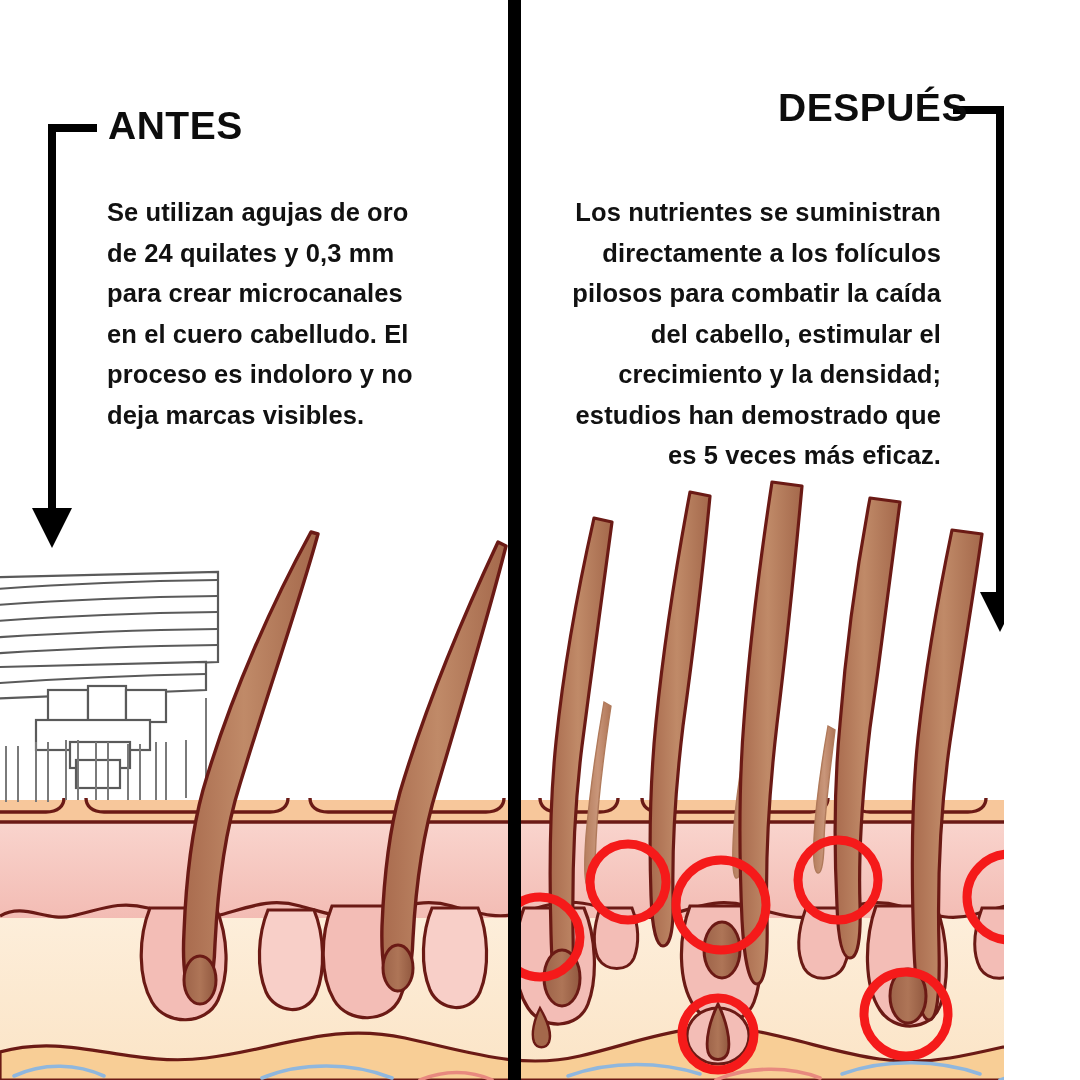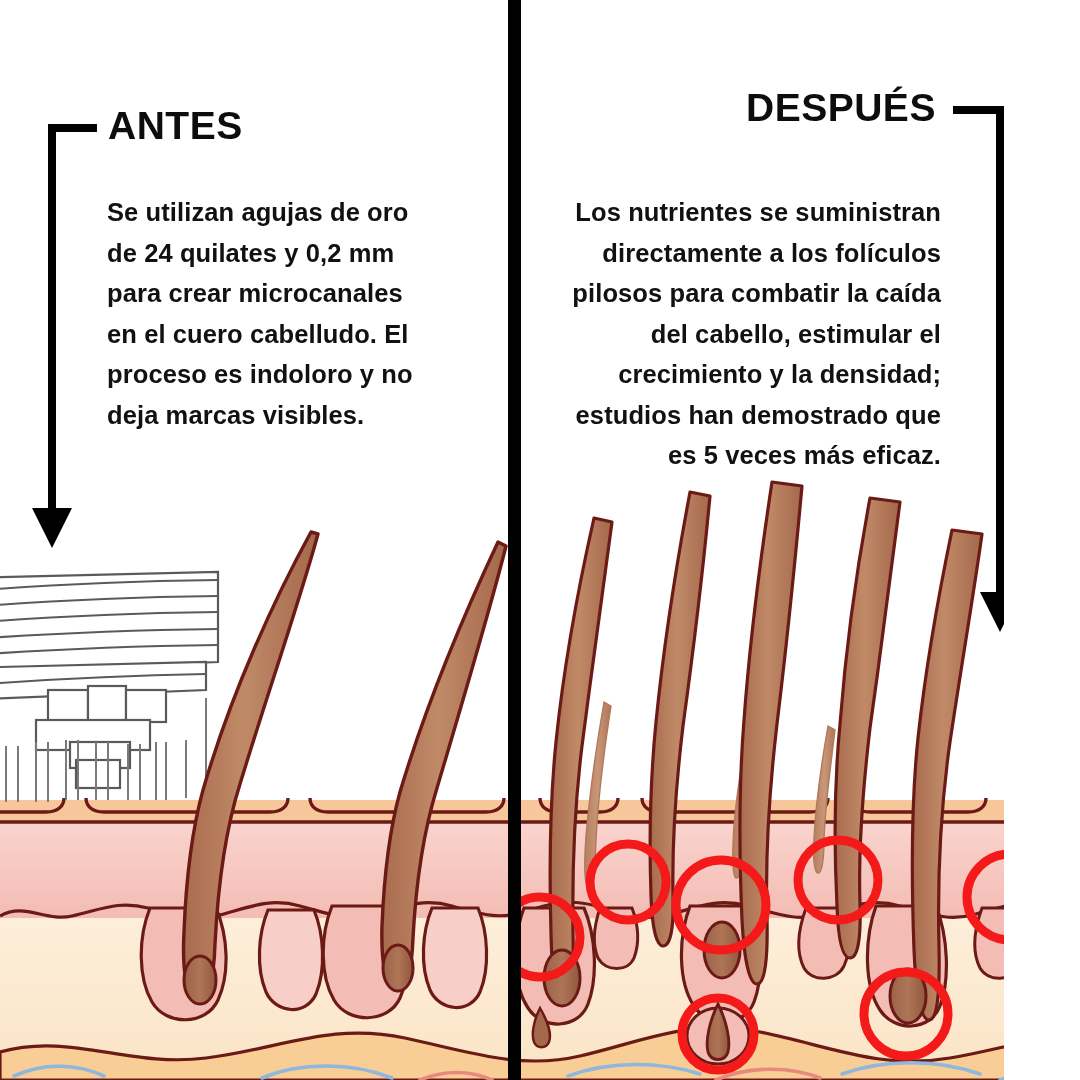--- a/index.html
+++ b/index.html
@@ -12,21 +12,21 @@
   .panel-title{
     position:absolute;
     font-weight:800;
     font-size:39px;
     letter-spacing:0.5px;
     color:#0d0d0d;
     white-space:nowrap;
     line-height:1;
   }
   #title-antes{left:108px;top:106px;}
-  #title-despues{left:746px;top:88px;}
+  #title-despues{left:778px;top:88px;}
 
   .body-copy{
     position:absolute;
     font-weight:700;
     font-size:25.5px;
     line-height:40.5px;
     color:#111111;
     letter-spacing:0.1px;
   }
   #copy-antes{left:107px;top:192px;width:330px;}
@@ -272,19 +272,19 @@
       <path d="M52,548 L32,508 L72,508 Z" fill="#000000"></path>
     </g>
     <g>
       <path d="M957,110 L1000,110 L1000,602" fill="none" stroke="#000000" stroke-width="8" stroke-linejoin="miter" stroke-linecap="square"></path>
       <path d="M1000,632 L980,592 L1020,592 Z" fill="#000000"></path>
     </g>
   </svg>
 
   <div class="panel-title" id="title-antes">ANTES</div>
 
-  <div class="body-copy" id="copy-antes">Se utilizan agujas de oro de 24 quilates y 0,2 mm para crear microcanales en el cuero cabelludo. El proceso es indoloro y no deja marcas visibles.</div>
+  <div class="body-copy" id="copy-antes">Se utilizan agujas de oro de 24 quilates y 0,3 mm para crear microcanales en el cuero cabelludo. El proceso es indoloro y no deja marcas visibles.</div>
 
   <div class="panel-title" id="title-despues">DESPUÉS</div>
 
   <div class="body-copy" id="copy-despues">Los nutrientes se suministran directamente a los folículos pilosos para combatir la caída del cabello, estimular el crecimiento y la densidad; estudios han demostrado que es 5 veces más eficaz.</div>
 
 </div>
 
 </body></html>

